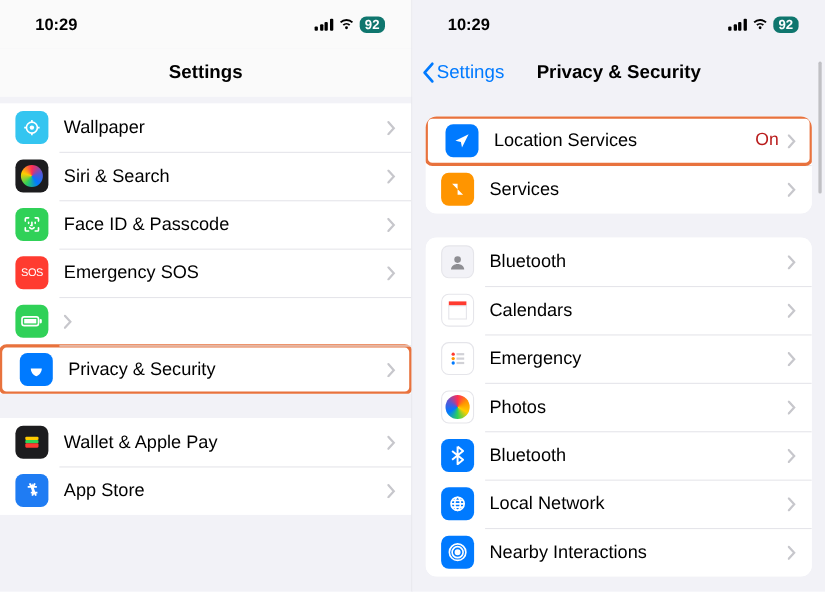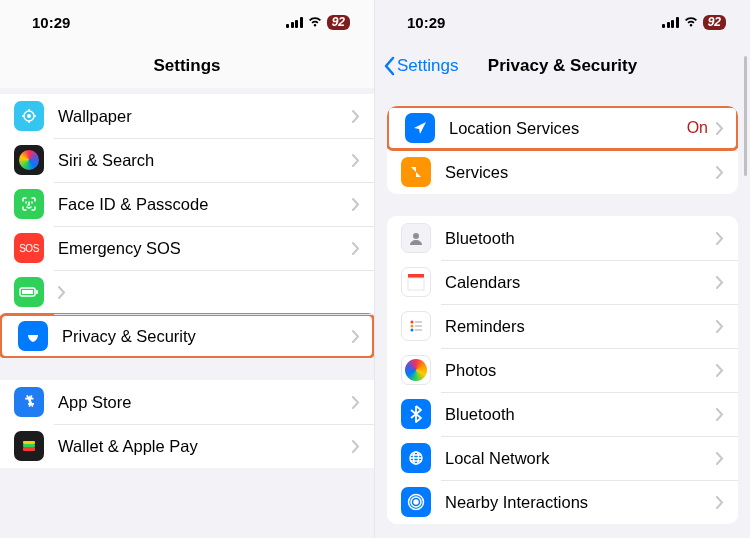--- a/index.html
+++ b/index.html
@@ -32,24 +32,23 @@
   .phone.left .status-bar { background: #fafafa; }
   .status-right { display: flex; align-items: center; gap: 4px; }
   .signal-bars { display: flex; align-items: flex-end; gap: 1.5px; height: 11px; }
   .signal-bars span { width: 3px; background: #000; border-radius: 1px; }
   .signal-bars span:nth-child(1){height:4px}
   .signal-bars span:nth-child(2){height:6px}
   .signal-bars span:nth-child(3){height:8px}
   .signal-bars span:nth-child(4){height:11px}
   .wifi-icon svg { display:block; }
   .battery-badge {
-    background:#7f1d1d; color:#fff; border-radius:6px;
+    background:#0f766e; color:#fff; border-radius:6px;
     font-size:12px; font-weight:700; padding:1px 5px 2px 5px;
     line-height:1;
-    font-style:italic;
   }
   .nav-bar {
     height: 44px;
     display: flex;
     align-items: center;
     justify-content: center;
     position: relative;
     background: #f2f2f7;
   }
   .phone.left .nav-bar { background: #fafafa; }
@@ -258,41 +257,41 @@
         <span class="chevron">
             <svg width="8" height="13" viewBox="0 0 8 13">
               <path d="M1 1l5 5.5L1 12" stroke="#c7c7cc" stroke-width="2" fill="none" stroke-linecap="round"></path>
             </svg>
           </span>
       </div>
     </div>
 
     <div class="group">
       <div class="row">
-        <div class="row-icon bg-bluebox">
-          <svg width="18" height="18" viewBox="0 0 18 18" fill="#fff">
-              <path d="M9 2l1 2 1-2 1.5.8-1 2h2v1.7h-2.8L12 10h2v1.7h-1.3l.8 1.5-1.5.8-1-2-1 2-1.5-.8.8-1.5H8V10h1.3L8 6.5H5.2V4.8h2l-1-2L7.7 2l1 2 .3-.6z"></path>
-            </svg>
-        </div>
-        <span class="row-label">App Store</span>
-        <span class="chevron">
-            <svg width="8" height="13" viewBox="0 0 8 13">
-              <path d="M1 1l5 5.5L1 12" stroke="#c7c7cc" stroke-width="2" fill="none" stroke-linecap="round"></path>
-            </svg>
-          </span>
-      </div>
-      <div class="row">
         <div class="row-icon bg-black">
           <svg width="18" height="18" viewBox="0 0 18 18">
               <rect x="3" y="4" width="12" height="3" rx="1" fill="#ffcc00"></rect>
               <rect x="3" y="7" width="12" height="3" rx="1" fill="#30d158"></rect>
               <rect x="3" y="10" width="12" height="4" rx="1" fill="#ff3b30"></rect>
             </svg>
         </div>
         <span class="row-label">Wallet &amp; Apple Pay</span>
+        <span class="chevron">
+            <svg width="8" height="13" viewBox="0 0 8 13">
+              <path d="M1 1l5 5.5L1 12" stroke="#c7c7cc" stroke-width="2" fill="none" stroke-linecap="round"></path>
+            </svg>
+          </span>
+      </div>
+      <div class="row">
+        <div class="row-icon bg-bluebox">
+          <svg width="18" height="18" viewBox="0 0 18 18" fill="#fff">
+              <path d="M9 2l1 2 1-2 1.5.8-1 2h2v1.7h-2.8L12 10h2v1.7h-1.3l.8 1.5-1.5.8-1-2-1 2-1.5-.8.8-1.5H8V10h1.3L8 6.5H5.2V4.8h2l-1-2L7.7 2l1 2 .3-.6z"></path>
+            </svg>
+        </div>
+        <span class="row-label">App Store</span>
         <span class="chevron">
             <svg width="8" height="13" viewBox="0 0 8 13">
               <path d="M1 1l5 5.5L1 12" stroke="#c7c7cc" stroke-width="2" fill="none" stroke-linecap="round"></path>
             </svg>
           </span>
       </div>
     </div>
   </div>
 </div>
 
@@ -389,21 +388,21 @@
         <div class="row-icon white-inner" style="border:1px solid #e5e5ea">
           <svg width="18" height="18" viewBox="0 0 18 18">
               <circle cx="5" cy="5" r="1.5" fill="#ff3b30"></circle>
               <circle cx="5" cy="9" r="1.5" fill="#ff9500"></circle>
               <circle cx="5" cy="13" r="1.5" fill="#007aff"></circle>
               <rect x="8" y="4" width="7" height="2" fill="#d1d1d6"></rect>
               <rect x="8" y="8" width="7" height="2" fill="#d1d1d6"></rect>
               <rect x="8" y="12" width="7" height="2" fill="#d1d1d6"></rect>
             </svg>
         </div>
-        <span class="row-label">Reminders</span>
+        <span class="row-label">Emergency</span>
         <span class="chevron">
             <svg width="8" height="13" viewBox="0 0 8 13">
               <path d="M1 1l5 5.5L1 12" stroke="#c7c7cc" stroke-width="2" fill="none" stroke-linecap="round"></path>
             </svg>
           </span>
       </div>
       <div class="row">
         <div class="row-icon white-inner" style="border:1px solid #e5e5ea">
           <div class="photos-grad"></div>
         </div>

